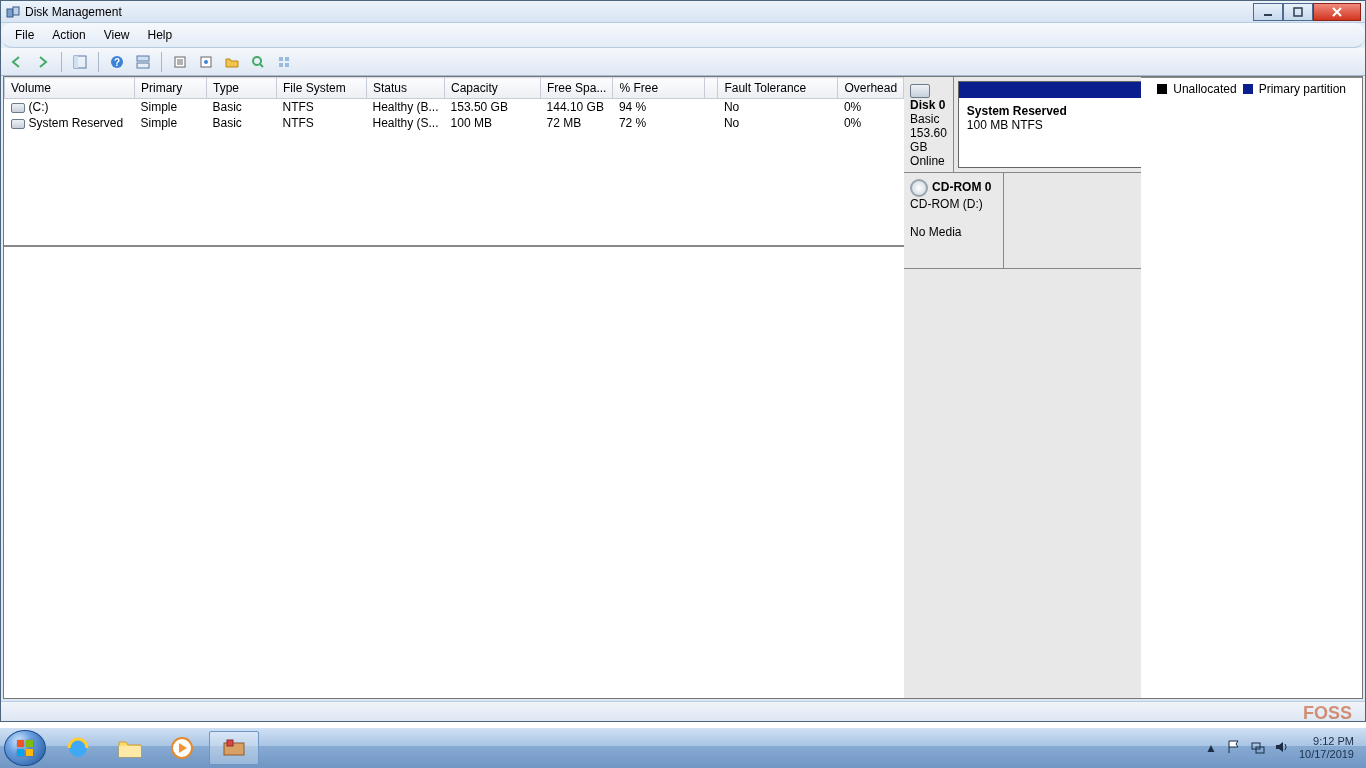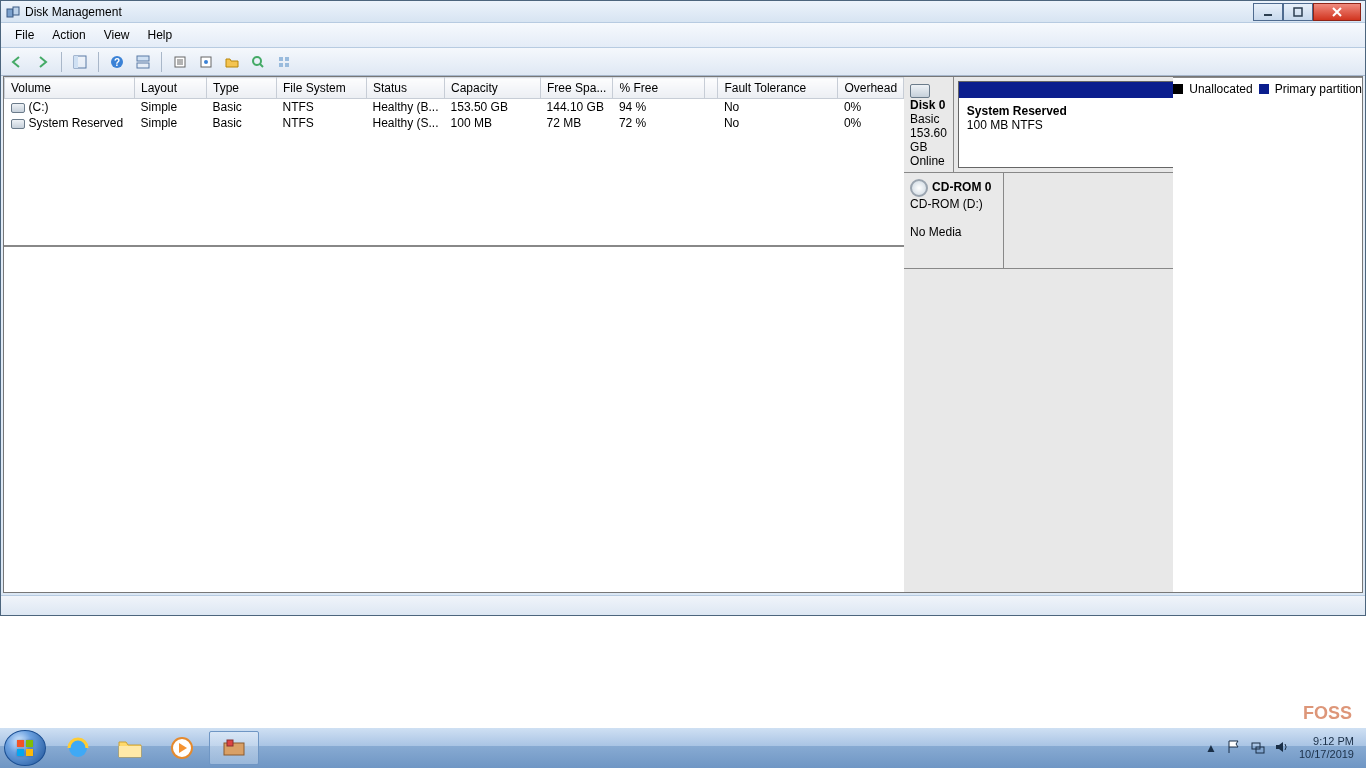--- a/index.html
+++ b/index.html
@@ -1,23 +1,23 @@
 <!DOCTYPE html>
 <html><head>
 <meta charset="utf-8">
 <style>
   * { box-sizing: border-box; margin: 0; padding: 0; }
   body { font-family: "Segoe UI", Tahoma, Arial, sans-serif; font-size: 12px; background: #fff; overflow: hidden; width:1366px; height:768px; position:relative;}
-  .window { position:absolute; top:0; left:0; width:1366px; height:616px; border:1px solid #4c657d; background:linear-gradient(to bottom,#e6eef7 0%, #dbe7f4 100%); display:flex; flex-direction:column;}
+  .window { position:absolute; top:0; left:0; width:1366px; height:722px; border:1px solid #4c657d; background:linear-gradient(to bottom,#e6eef7 0%, #dbe7f4 100%); display:flex; flex-direction:column;}
   .titlebar { height:22px; background:linear-gradient(to bottom,#ecf3fb,#d7e4f2); border-bottom:1px solid #b7cbe1; display:flex; align-items:center; padding:0 4px; font-size:12px; color:#000;}
   .titlebar .appicon { width:16px;height:16px; margin-right:4px; display:flex;align-items:center;justify-content:center;}
   .winbtns { margin-left:auto; display:flex; gap:0;}
   .winbtn { width:30px; height:18px; border:1px solid #4f6b8f; background:linear-gradient(to bottom,#e9f1fa,#c7d8ec); display:flex;align-items:center;justify-content:center; font-size:10px;}
   .winbtn.close { background:linear-gradient(to bottom,#f08b7e,#d1341f); border-color:#8e2417; color:#fff; width:48px;}
-  .menubar { height:22px; background:linear-gradient(to bottom,#f6f9fd,#e4ecf7); border-bottom:1px solid #b7cbe1; display:flex; align-items:center; padding:12px 6px; gap:2px;}
+  .menubar { height:22px; background:linear-gradient(to bottom,#f6f9fd,#e4ecf7); border-bottom:1px solid #b7cbe1; display:flex; align-items:center; padding:12px 6px; gap:2px;border-radius:11px;}
   .menubar span { padding:2px 8px; cursor:default;}
   .toolbar { height:28px; background:linear-gradient(to bottom,#f5f8fc,#dfe8f4); border-bottom:1px solid #a7b7cc; display:flex; align-items:center; padding:0 6px; gap:6px;}
   .tbtn { width:20px;height:20px; display:flex;align-items:center;justify-content:center; border:1px solid transparent;}
   .sep { width:1px;height:20px; background:#a9b7c9; margin:0 2px;}
   .content { flex:1; display:flex; flex-direction:row; border:1px solid #777; margin:0 2px 2px 2px; background:#fff;}
   .volumes { height:170px; background:#fff; overflow:auto; border-bottom:2px solid #888;}
   table.vt { width:100%; border-collapse:collapse; font-size:12px;}
   table.vt th { text-align:left; background:linear-gradient(to bottom,#fdfdfe,#ebeef3); border:1px solid #c7cdd6; border-top:1px solid #d8dde4; padding:3px 6px; font-weight:normal; color:#000; white-space:nowrap; position:relative;}
   table.vt td { padding:1px 6px; white-space:nowrap;}
   .volicon { display:inline-block; width:14px;height:10px; border:1px solid #6b7b8a; border-radius:2px; background:linear-gradient(to bottom,#eef2f6,#c6d0da); margin-right:4px; vertical-align:middle;}
@@ -26,21 +26,21 @@
   .diskhdr { width:100px; background:#e9e9e9; border-right:1px solid #888; padding:6px 6px; font-size:12px;}
   .diskhdr .dname { font-weight:bold;}
   .diskicon { width:20px;height:14px; border:1px solid #6b7b8a; background:linear-gradient(to bottom,#eef2f6,#c6d0da); border-radius:2px; display:inline-block; margin-right:4px; vertical-align:middle;}
   .cdicon { width:18px;height:18px; border:2px solid #9aa4af; border-radius:50%; display:inline-block; margin-right:4px; vertical-align:middle; background:radial-gradient(circle,#fff 0%,#dfe6ec 60%,#c7d0d9 100%);}
   .partarea { flex:1; padding:4px; display:flex; gap:6px;}
   .partition { border:1px solid #666; background:#fff; display:flex; flex-direction:column;}
   .partition .stripe { height:16px; background:#0b1e8e;}
   .partition .pbody { padding:6px 8px; font-size:12px;}
   .partition .pname { font-weight:bold;}
   .partition.hatched .pbody { background:repeating-linear-gradient(45deg,#fff,#fff 5px,#d9d9d9 5px,#d9d9d9 7px);}
-  .legend { height:22px; border-top:1px solid #888; background:#fff; display:flex; align-items:center; padding:0 0; gap:6px; font-size:12px;}
+  .legend { height:22px; border-top:1px solid #888; background:#fff; display:flex; align-items:center; padding:0 16px; gap:6px; font-size:12px;}
   .lg-sw { width:10px;height:10px; display:inline-block;}
   .statusline { height:20px; background:linear-gradient(to bottom,#f0f4fa,#dde7f3); border-top:1px solid #b7cbe1;}
 
   .taskbar { position:absolute; bottom:0; left:0; width:1366px; height:40px; background:linear-gradient(to bottom,#cfe0f3 0%,#a9c4e4 45%,#87aad2 46%,#6f96c4 100%); display:flex; align-items:center; padding:0 4px;}
   .startorb { width:42px;height:36px; border-radius:50%; background:radial-gradient(circle at 35% 30%, #d5e9ff 0%, #6aa0e0 35%, #1b4f93 100%); border:1px solid #1b4f93; display:flex;align-items:center;justify-content:center; margin-right:6px;}
   .startorb svg { filter:drop-shadow(0 0 1px rgba(0,0,0,.3));}
   .tbicon { width:50px;height:34px; margin:0 1px; display:flex;align-items:center;justify-content:center; border:1px solid transparent; border-radius:2px;}
   .tbicon.active { background:linear-gradient(to bottom,#e9f1fb88,#bcd2ea88); border:1px solid #6f96c4;}
   .tray { margin-left:auto; display:flex; align-items:center; gap:10px; padding-right:8px; color:#1a2f47;}
   .tray .clock { text-align:right; font-size:11px; line-height:13px;}
@@ -161,21 +161,21 @@
             <col style="width:96px">
             <col style="width:66px">
             <col style="width:92px">
           <col style="width:4px">
             <col style="width:120px">
             <col>
         </colgroup>
         <thead>
             <tr id="volhead">
               <th>Volume</th>
-              <th>Layout</th>
+              <th>Primary</th>
               <th>Type</th>
               <th>File System</th>
               <th>Status</th>
               <th>Capacity</th>
               <th>Free Spa...</th>
               <th>% Free</th>
               <th></th>
               <th>Fault Tolerance</th>
               <th>Overhead</th>
             </tr>

